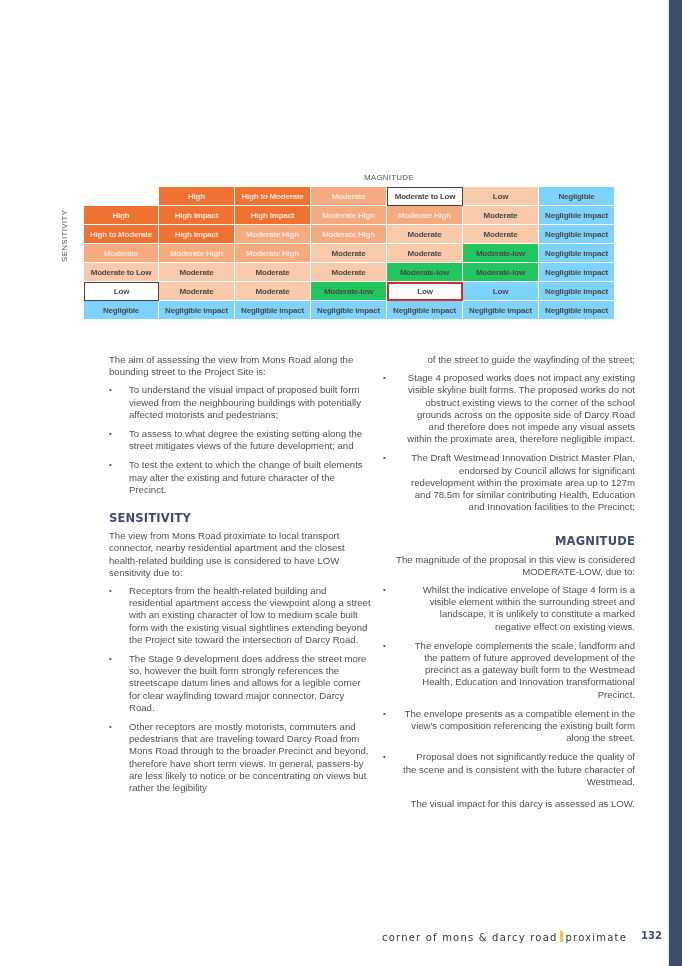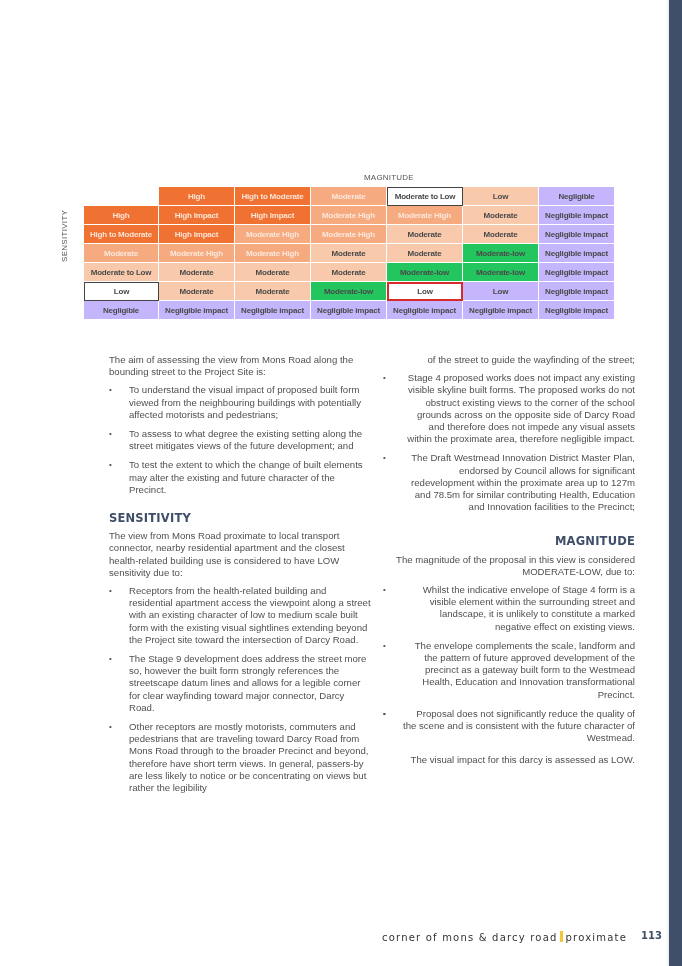--- a/index.html
+++ b/index.html
@@ -38,21 +38,21 @@
     font-size:8px; display:flex; align-items:center; justify-content:center;
     text-align:center; white-space:nowrap; box-sizing:border-box;
     border-right:1.5px solid #fff; border-bottom:1.5px solid #fff;
     color:#4a4a4a; letter-spacing:-0.2px;font-weight:bold;
   }
   .c-blank { background:transparent; }
   .c-dark { background:#f07232; color:#fbe3d4; }
   .c-mid { background:#f6aa80; color:#fde7da; }
   .c-light { background:#f9c9ab; }
   .c-lighter { background:#22c55e; }
-  .c-lightest { background:#c4b5fd; }
+  .c-lightest { background:#7dd3fc; }
   .c-white { background:#ffffff; }
   .box-dark { border:1.5px solid #444; }
   .box-red { border:2px solid #d92a2a; }
   
   .col {
     position:absolute; font-size:9.6px; line-height:12.2px; color:#505050;margin-left:31px;
   }
   .col-left { left:78px; top:354px; width:262px; }
   .col-right { left:352px; top:354px; width:252px;text-align:right; }
   .col p { margin:0 0 6px 0; }
@@ -165,22 +165,22 @@
   <p class="cont">of the street to guide the wayfinding of the street;</p>
   <ul>
     <li><span class="bullet">•</span><span>Stage 4 proposed works does not impact any existing visible skyline built forms. The proposed works do not obstruct existing views to the corner of the school grounds across on the opposite side of Darcy Road and therefore does not impede any visual assets within the proximate area, therefore negligible impact.</span></li>
     <li><span class="bullet">•</span><span>The Draft Westmead Innovation District Master Plan, endorsed by Council allows for significant redevelopment within the proximate area up to 127m and 78.5m for similar contributing Health, Education and Innovation facilities to the Precinct;</span></li>
   </ul>
   <div class="heading" style="margin-top:22px;">MAGNITUDE</div>
   <p>The magnitude of the proposal in this view is considered MODERATE-LOW, due to:</p>
   <ul>
     <li><span class="bullet">•</span><span>Whilst the indicative envelope of Stage 4 form is a visible element within the surrounding street and landscape, it is unlikely to constitute a marked negative effect on existing views.</span></li>
     <li><span class="bullet">•</span><span>The envelope complements the scale, landform and the pattern of future approved development of the precinct as a gateway built form to the Westmead Health, Education and Innovation transformational Precinct.</span></li>
-    <li><span class="bullet">•</span></li>
+    <li><span class="bullet">•</span><span>The envelope presents as a compatible element in the view's composition referencing the existing built form along the street.</span></li>
     <li><span class="bullet">•</span><span>Proposal does not significantly reduce the quality of the scene and is consistent with the future character of Westmead.</span></li>
   </ul>
   <p>The visual impact for this darcy is assessed as LOW.</p>
 </div>
 
 <div class="footer">
   <span>corner of mons &amp; darcy road</span><span class="sep"></span><span>proximate</span>
 </div>
-<div class="page-num">113</div>
+<div class="page-num">132</div>
 
 </body></html>

